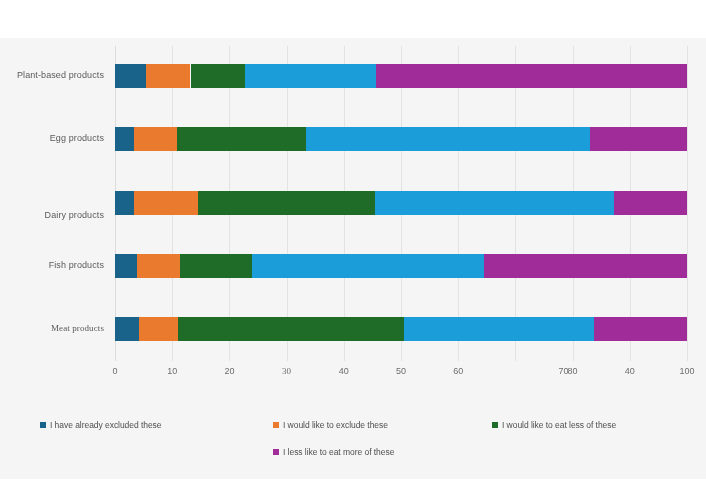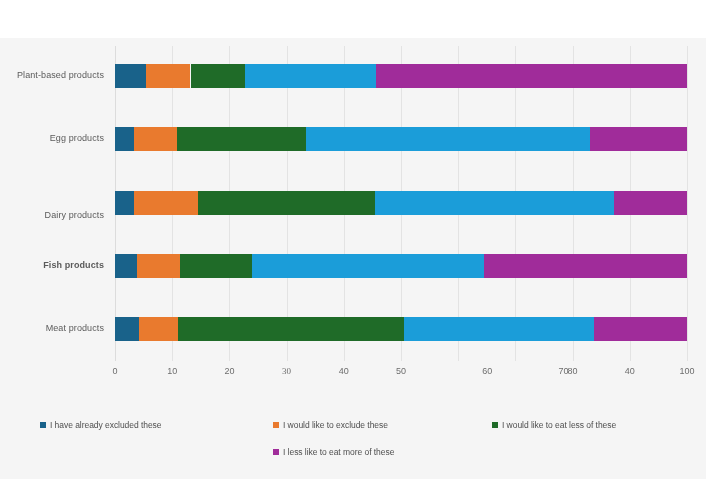--- a/index.html
+++ b/index.html
@@ -188,21 +188,21 @@
       </div>
     </div>
 
   <div id="x-axis">
       <div class="tick-label" style="left: 0%;">0</div>
       <div class="tick-label" style="left: 10%;">10</div>
       <div class="tick-label" style="left: 20%;">20</div>
       <div class="tick-label" style="left: 30%; font-family: Liberation Serif, serif;">30</div>
       <div class="tick-label" style="left: 40%;">40</div>
       <div class="tick-label" style="left: 50%;">50</div>
-      <div class="tick-label" style="left: 60%; margin-left: 29px;">60</div>
+      <div class="tick-label" style="left: 60%;">60</div>
       <div class="tick-label" style="left: 70%; margin-left: 48px;">70</div>
       <div class="tick-label" style="left: 80%;">80</div>
       <div class="tick-label" style="left: 90%;">40</div>
       <div class="tick-label" style="left: 100%; text-align: right;">100</div>
     </div>
 
   <div id="legend">
       <div class="legend-item" style="left: 40px; top: 8px;">
         <span class="legend-swatch" style="background: rgb(25, 98, 138);"></span>
         <span class="legend-text">I have already excluded these</span>
@@ -217,15 +217,15 @@
       </div>
       <div class="legend-item" style="left: 273px; top: 35px;">
         <span class="legend-swatch" style="background: rgb(160, 44, 154);"></span>
         <span class="legend-text">I less like to eat more of these</span>
       </div>
     </div>
 
 <div class="cat-label-wrap" style="top: 70px;">Plant-based products</div>
     <div class="cat-label-wrap" style="top: 133.3px;">Egg products</div>
     <div class="cat-label-wrap" style="top: 210px;">Dairy products</div>
-    <div class="cat-label-wrap" style="top: 259.9px; font-weight: bold;">Fish products</div>
-    <div class="cat-label-wrap" style="top: 323.2px;">Meat products</div>
+    <div class="cat-label-wrap" style="top: 259.9px;">Fish products</div>
+    <div class="cat-label-wrap" style="top: 323.2px; font-family: Liberation Serif, serif;">Meat products</div>
   </div>
 
 </body></html>

